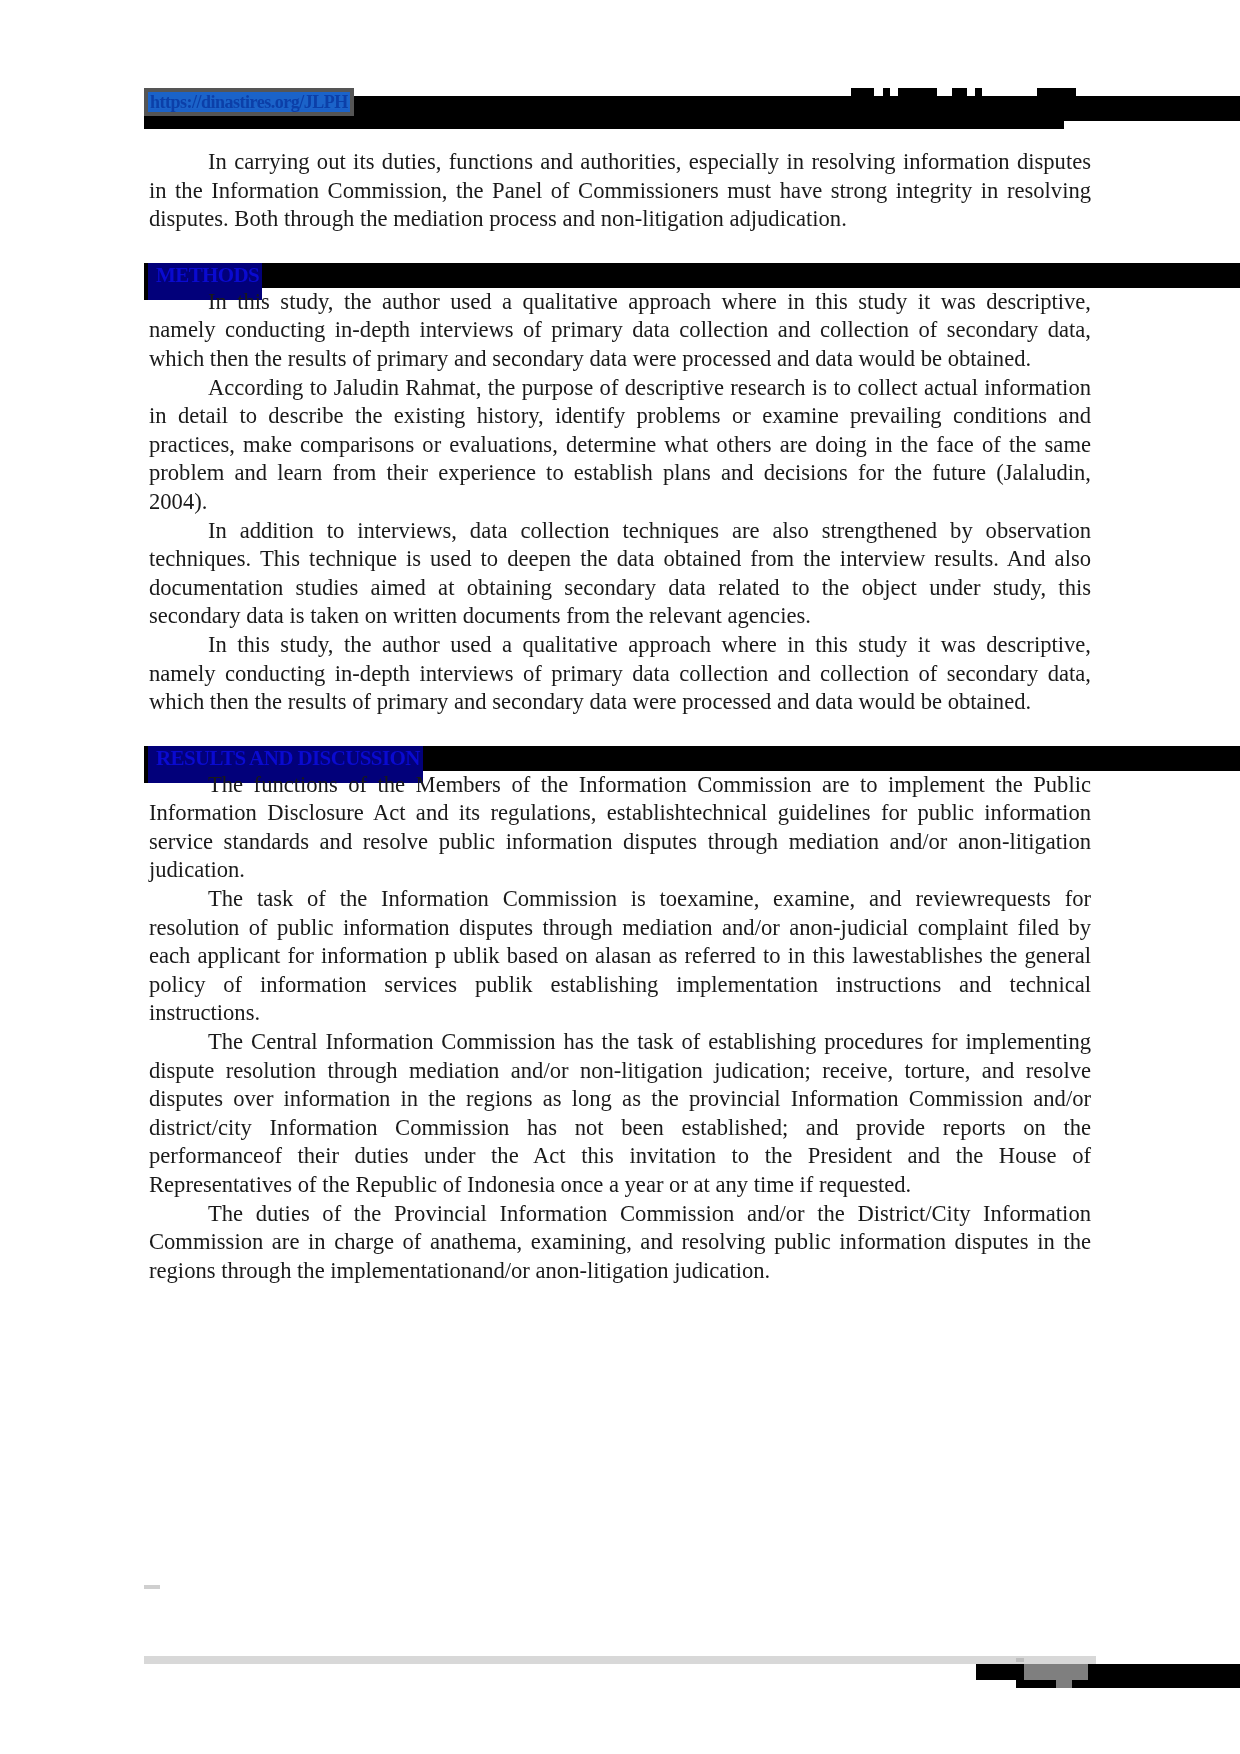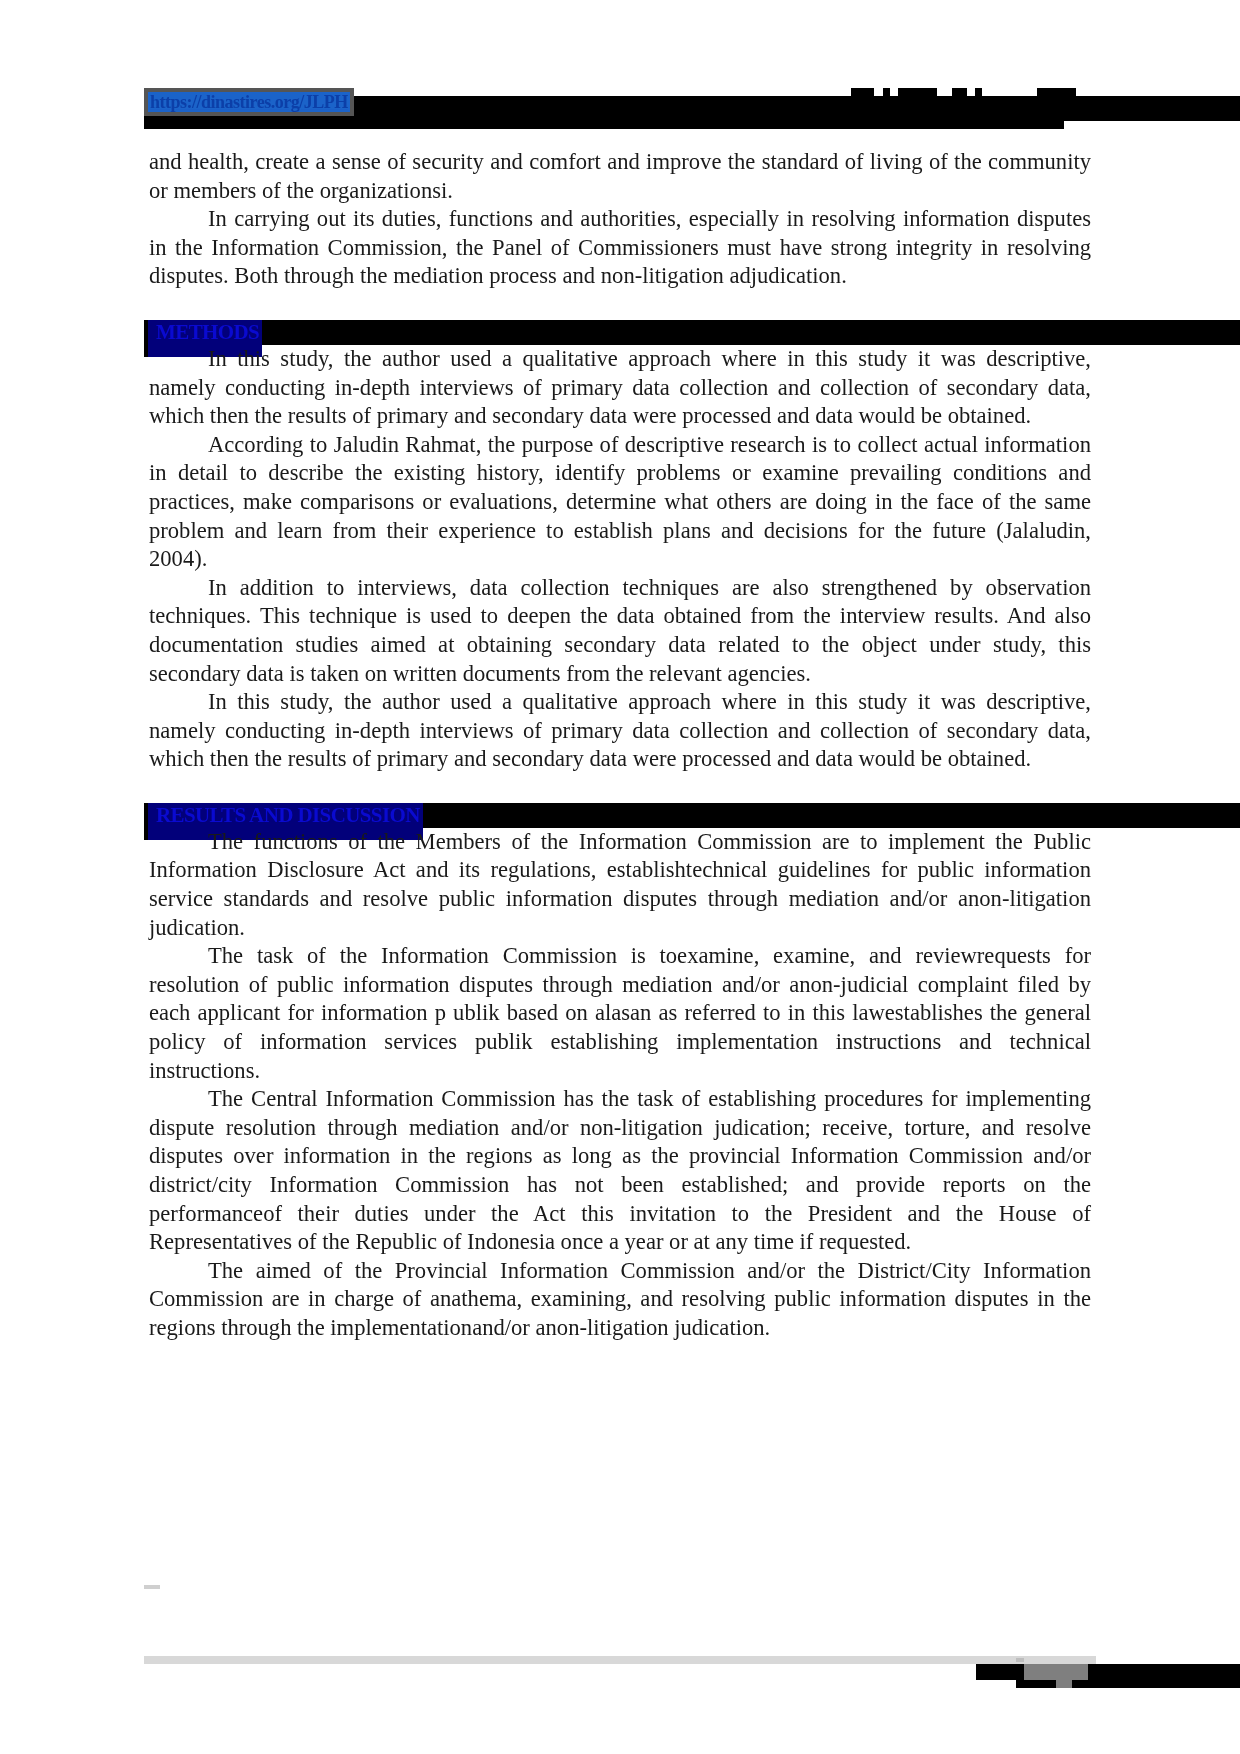--- a/index.html
+++ b/index.html
@@ -185,42 +185,41 @@
   <div class="header-blocks" style="left:952px;width:15px;"></div>
   <div class="header-blocks" style="left:975px;width:7px;"></div>
   <div class="header-blocks" style="left:1037px;width:39px;"></div>
 
   <a class="header-link">
     <span class="header-link-inner">https://dinastires.org/JLPH</span>
   </a>
 
   <div class="content">
 
-    <p class="para noindent">and health, create a sense of security and comfort and improve the standard of living of the community or members of the organizationsi.</p>
     <p class="para">In carrying out its duties, functions and authorities, especially in resolving information disputes in the Information Commission, the Panel of Commissioners must have strong integrity in resolving disputes. Both through the mediation process and non-litigation adjudication.</p>
 
     <div class="spacer-methods"></div>
     <div class="section-heading">
       <span class="heading-text">METHODS</span>
     </div>
 
     <p class="para">In this study, the author used a qualitative approach where in this study it was descriptive, namely conducting in-depth interviews of primary data collection and collection of secondary data, which then the results of primary and secondary data were processed and data would be obtained.</p>
     <p class="para">According to Jaludin Rahmat, the purpose of descriptive research is to collect actual information in detail to describe the existing history, identify problems or examine prevailing conditions and practices, make comparisons or evaluations, determine what others are doing in the face of the same problem and learn from their experience to establish plans and decisions for the future (Jalaludin, 2004).</p>
     <p class="para">In addition to interviews, data collection techniques are also strengthened by observation techniques. This technique is used to deepen the data obtained from the interview results. And also documentation studies aimed at obtaining secondary data related to the object under study, this secondary data is taken on written documents from the relevant agencies.</p>
     <p class="para">In this study, the author used a qualitative approach where in this study it was descriptive, namely conducting in-depth interviews of primary data collection and collection of secondary data, which then the results of primary and secondary data were processed and data would be obtained.</p>
 
     <div class="spacer-results"></div>
     <div class="section-heading">
       <span class="heading-text">RESULTS AND DISCUSSION</span>
     </div>
 
     <p class="para">The functions of the Members of the Information Commission are to implement the Public Information Disclosure Act and its regulations, establishtechnical guidelines for public information service standards and resolve public information disputes through mediation and/or anon-litigation judication.</p>
     <p class="para">The task of the Information Commission is toexamine, examine, and reviewrequests for resolution of public information disputes through mediation and/or anon-judicial complaint filed by each applicant for information p ublik based on alasan as referred to in this lawestablishes the general policy of information services publik establishing implementation instructions and technical instructions.</p>
     <p class="para">The Central Information Commission has the task of establishing procedures for implementing dispute resolution through mediation and/or non-litigation judication; receive, torture, and resolve disputes over information in the regions as long as the provincial Information Commission and/or district/city Information Commission has not been established; and provide reports on the performanceof their duties under the Act this invitation to the President and the House of Representatives of the Republic of Indonesia once a year or at any time if requested.</p>
-    <p class="para">The aimed of the Provincial Information Commission and/or the District/City Information Commission are in charge of anathema, examining, and resolving public information disputes in the regions through the implementationand/or anon-litigation judication.</p>
+    <p class="para">The duties of the Provincial Information Commission and/or the District/City Information Commission are in charge of anathema, examining, and resolving public information disputes in the regions through the implementationand/or anon-litigation judication.</p>
   </div>
 
   <div class="end-mark"></div>
 
   <div class="footer-rule"></div>
   <div class="footer-bar"></div>
   <div class="footer-bar-lower"></div>
   <div class="footer-mark"></div>
   <div class="page-number-box">
     <span></span>

